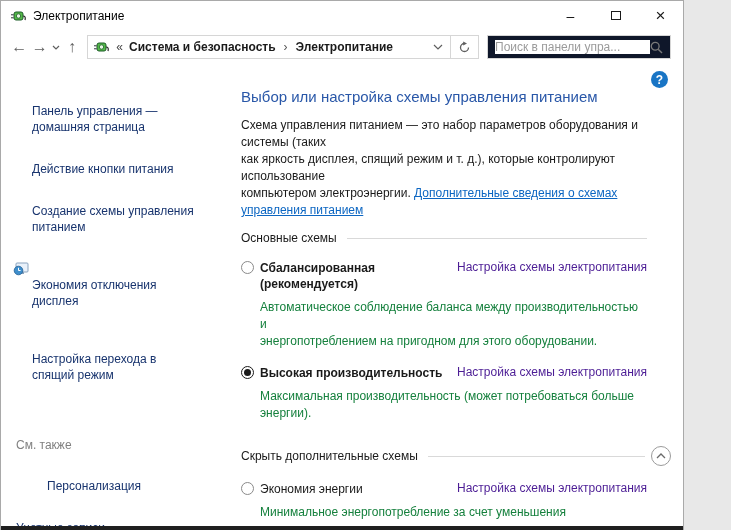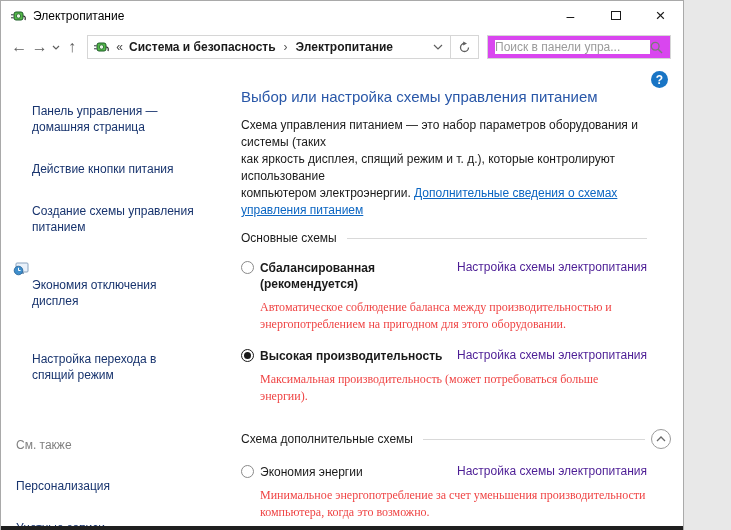--- a/index.html
+++ b/index.html
@@ -27,21 +27,21 @@
                 margin-left:5px; padding-left:5px; background:#fff; }
   .crumb-icon { width:16px; height:16px; flex:0 0 16px; }
   .crumb-prefix { margin:0 4px 0 7px; color:#444; }
   .crumb { color:#1a1a1a; padding:0 2px;font-weight:bold; }
   .crumb-sep { color:#555; padding:0 6px; }
   .addr-spacer { flex:1; }
   .addr-dd { width:24px; height:22px; display:flex; align-items:center; justify-content:center; }
   .addr-divider { width:1px; height:22px; background:#d6d6d6; }
   .addr-refresh { width:27px; height:22px; display:flex; align-items:center; justify-content:center; }
   .searchbox { flex:1; height:24px; border:1px solid #d6d6d6; margin-left:8px; display:flex;
-               align-items:center; padding:0 7px; background:#d946ef; }
+               align-items:center; padding:0 7px; background:#0f172a; }
   .searchbox input { flex:1; border:none; outline:none; font-size:12px; color:#1a1a1a;
                      font-family:inherit; min-width:0; }
   .searchbox input::placeholder { color:#9b9b9b; }
   
   .sidebar { position:absolute; left:1px; top:62px; width:228px; bottom:12px;
              padding:24px 0 0 14px; }
   .side-item { position:relative; padding-left:16px; margin-bottom:10px; line-height:16px;
                color:#18346e; white-space:pre-line; cursor:pointer; }
   .side-icon { position:absolute; left:-3px; top:0; width:16px; height:16px; }
   .sleep-sphere { width:14px; height:14px; border-radius:50%; margin:1px;
@@ -65,21 +65,21 @@
   .plan { margin-top:15px; }
   .plan-head { display:flex; align-items:flex-start; }
   .radio { width:13px; height:13px; border:1px solid #8a8a8a; border-radius:50%; margin:1px 6px 0 0;
            flex:0 0 13px; position:relative; background:#fff; cursor:pointer; }
   .radio.sel { border-color:#1a1a1a; }
   .radio.sel::after { content:''; position:absolute; left:2px; top:2px; right:2px; bottom:2px;
                       background:#1a1a1a; border-radius:50%; }
   .plan-name { font-weight:bold; flex:1; line-height:16px; cursor:pointer; }
   .plan-name.regular { font-weight:normal; }
   .plan-link { color:#4c1d95; margin-left:12px; white-space:nowrap; cursor:pointer; }
-  .plan-desc { margin-left:19px; margin-top:7px; line-height:17px; white-space:pre-line; color:#ef4444;font-family:Liberation Serif, serif; }
+  .plan-desc { margin-left:19px; margin-top:7px; line-height:17px; white-space:pre-line; color:#15803d; }
   
   .bottom-edge { position:absolute; left:0; right:0; bottom:0; height:4px; background:#1f1f1f; }
 </style>
 </head>
 <body>
 
 <div class="window">
 
   <div class="titlebar">
     <svg class="app-icon" viewBox="0 0 16 16">
@@ -181,21 +181,21 @@
 дисплея</span>
     </div>
     <div class="side-item">
       <span class="side-icon"><span class="sleep-sphere"></span></span>
       <span>Настройка перехода в
 спящий режим</span>
     </div>
 
     <div class="see-also">
       <div class="see-header">См. также</div>
-      <div class="side-item" style="padding-left:0;">
+      <div class="side-item" style="padding-left:0;margin-left:31px;">
         <span>Персонализация</span>
       </div>
       <div class="side-item" style="padding-left:0;">
         <span>Учетные записи
 пользователей</span>
       </div>
     </div>
   </div>
 
   <div class="content">
@@ -227,21 +227,21 @@
     <div class="plan">
       <div class="plan-head">
         <span class="radio sel"></span>
         <span class="plan-name">Высокая производительность</span>
         <span class="plan-link">Настройка схемы электропитания</span>
       </div>
       <div class="plan-desc">Максимальная производительность (может потребоваться больше энергии).</div>
     </div>
 
     <div class="section-row hide-row">
-      <span>Схема дополнительные схемы</span>
+      <span>Скрыть дополнительные схемы</span>
       <span class="section-line"></span>
       <span class="expander">
         <svg width="10" height="6" viewBox="0 0 10 6">
             <polyline points="1,5 5,1 9,5" fill="none" stroke="#6a6a6a" stroke-width="1.3"></polyline>
           </svg>
       </span>
     </div>
 
     <div class="plan">
       <div class="plan-head">

